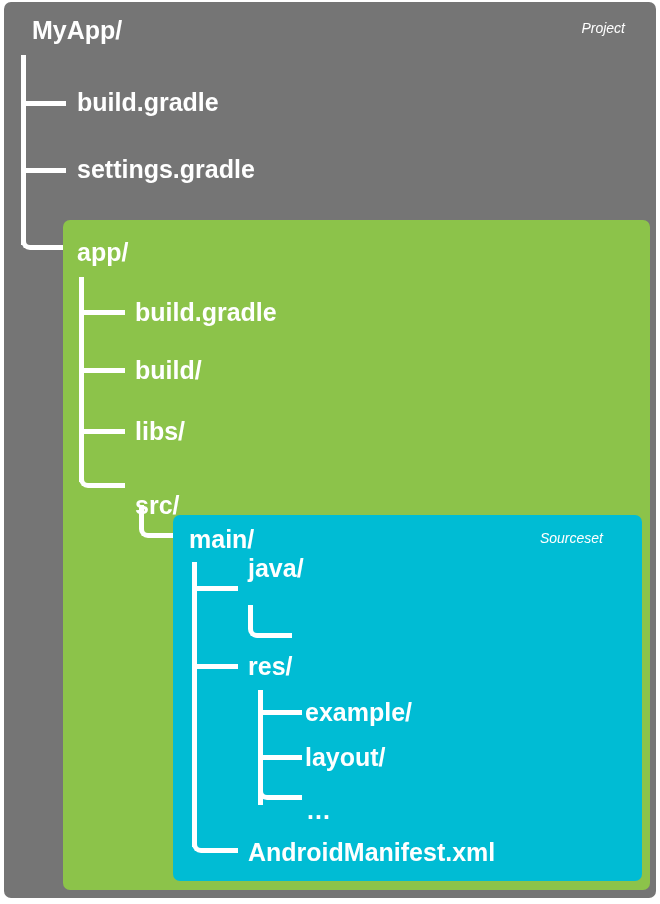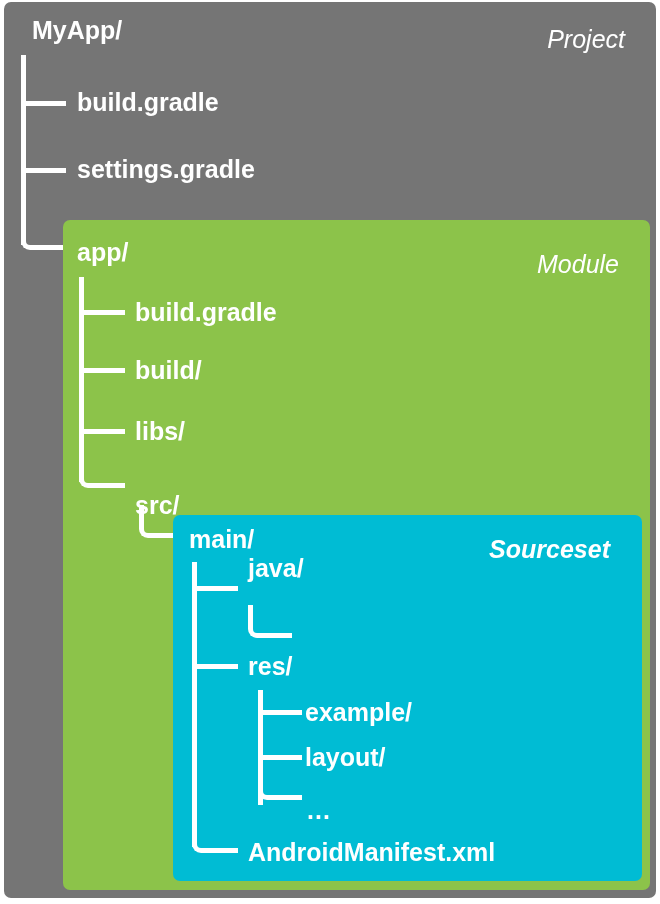--- a/index.html
+++ b/index.html
@@ -39,28 +39,27 @@
     width: 469px; height: 366px;
     background: #00BCD4;
   }
 
   
   .badge {
     position: absolute;
     font-style: italic;
     font-weight: normal;
     color: #ffffff;
-    font-size: 25px;
+    font-size: 14px;
     line-height: 21px;
     white-space: nowrap;
-    margin-top: 11px;
   }
   #badge-project   { left: 380px; top: 18px;  width: 245px; text-align: right; }
   #badge-module    { left: 380px; top: 243px; width: 239px; text-align: right; }
-  #badge-sourceset { left: 299px; top: 528px; width: 311px; text-align: right; font-weight: bold; }
+  #badge-sourceset { left: 292px; top: 528px; width: 311px; text-align: right; }
 
   
   .node {
     position: absolute;
     color: #ffffff;
     font-weight: bold;
     font-size: 25px;
     line-height: 25px;
     white-space: nowrap;
   }
@@ -101,21 +100,20 @@
   <div class="ln hline" style="left:21px; top:101px; width:45px;"></div>
   <div class="ln hline" style="left:21px; top:168px; width:45px;"></div>
   <div class="elbow" style="left:21px; top:200px; width:45px; height:50px;"></div>
 
   <div class="node" style="left:77px; top:90px;">build.gradle</div>
 
   <div class="node" style="left:77px; top:157px;">settings.gradle</div>
 
   <div class="panel" id="panel-module"></div>
 
-  <div class="badge" id="badge-module">Module</div>
 
   <div class="node" id="node-app" style="left:77px; top:240px;">app/</div>
 
   <div class="ln vline" style="left:79px; top:277px; height:205px;"></div>
   <div class="ln hline" style="left:79px; top:310px; width:46px;"></div>
   <div class="ln hline" style="left:79px; top:368px; width:46px;"></div>
   <div class="ln hline" style="left:79px; top:429px; width:46px;"></div>
   <div class="elbow" style="left:79px; top:440px; width:46px; height:48px;"></div>
 
   <div class="node" style="left:135px; top:300px;">build.gradle</div>

